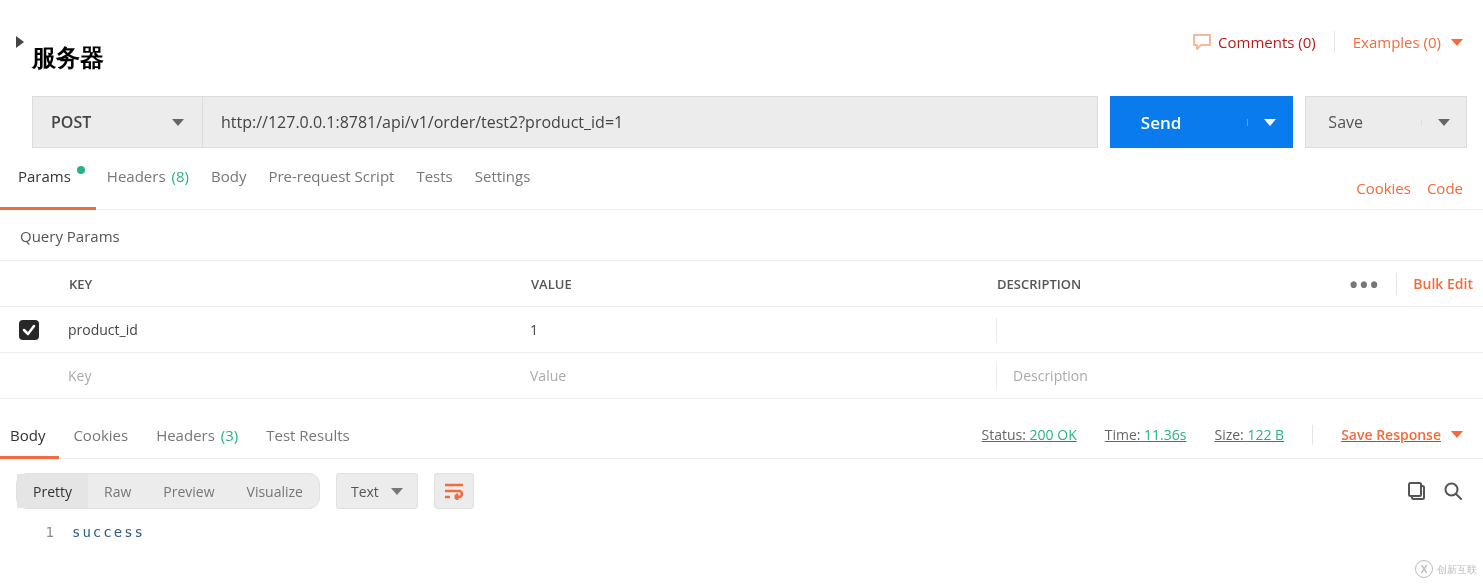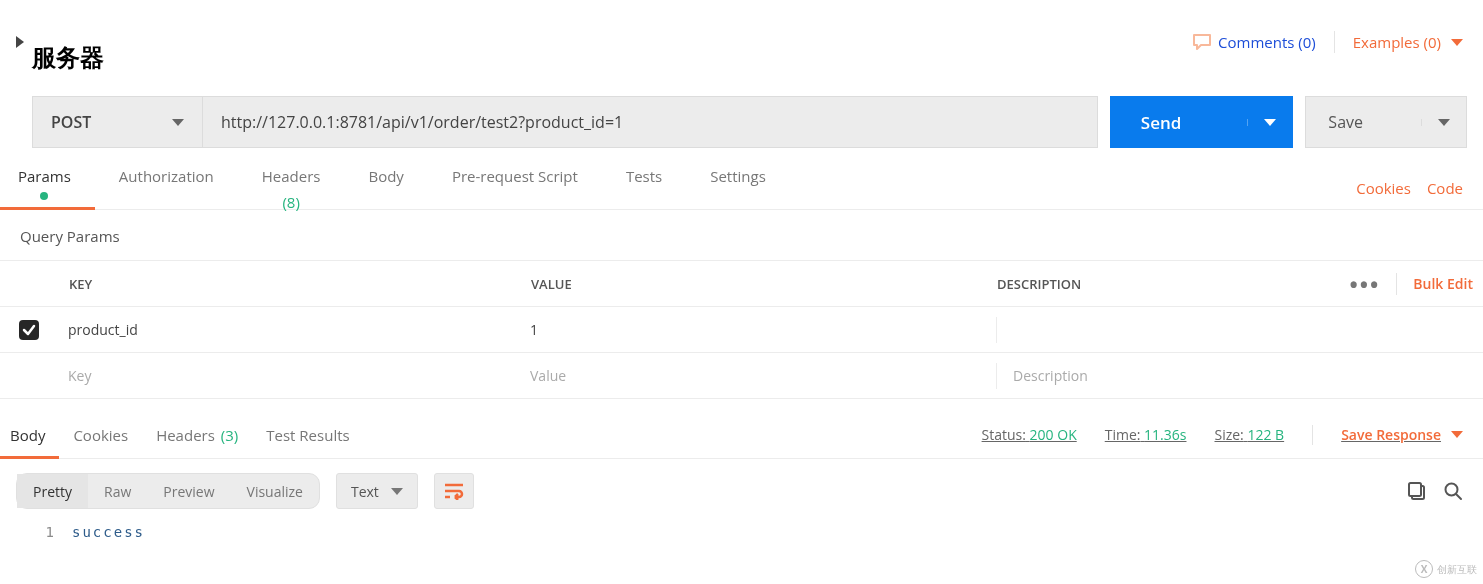--- a/index.html
+++ b/index.html
@@ -23,21 +23,21 @@
     gap: 8px;
   }
   .tri-right {
     width: 0; height: 0;
     border-top: 6px solid transparent;
     border-bottom: 6px solid transparent;
     border-left: 8px solid #444;
   }
   .req-name { font-size: 24px; font-weight: 600; color: #000000; margin-top: 30px; }
   .top-right { display: flex; align-items: center; gap: 18px; }
-  .comments-item { display: flex; align-items: center; gap: 6px; color: #1d4ed8; font-size: 15px; cursor: pointer; }
+  .comments-item { display: flex; align-items: center; gap: 6px; color: #b91c1c; font-size: 15px; cursor: pointer; }
   .comments-icon svg { display:block; }
   .divider-v { width:1px; height:22px; background:#e4e4e4; }
   .examples-item { display:flex; align-items:center; gap:10px; color:#f26b3a; font-size:15px; cursor:pointer; }
   .chev-down {
     width:0;height:0;
     border-left:6px solid transparent;
     border-right:6px solid transparent;
     border-top:7px solid currentColor;
   }
   
@@ -95,24 +95,24 @@
   .req-tabs-row {
     display:flex;
     align-items:center;
     justify-content:space-between;
     border-bottom:1px solid #ececec;
     padding:0 20px 0 0;
     height:44px;
   }
   .req-tabs { display:flex; height:100%; }
   .req-tab {
-    display:flex; align-items:center; gap:6px;
-    padding:0 24px; height:100%;
+    display:flex; gap:6px;
+    padding:0 11px; height:100%;
     color:#777; font-size:15px;
-    cursor:pointer; position:relative;flex-direction:column;
+    cursor:pointer; position:relative;
   }
   .req-tab:first-child { padding-left:18px; }
   .req-tab.active { color:#333; }
   .req-tab.active::after{
     content:""; position:absolute; left:0; right:0; bottom:-1px;
     height:3px; background:#f26b3a;
   }
   .dot-green { width:8px;height:8px;border-radius:50%;background:#26b47f; }
   .badge-count { color:#26b47f; }
   .req-links { display:flex; gap:16px; }
@@ -254,23 +254,20 @@
   </div>
 </div>
 
 <div class="req-tabs-row">
   <div class="req-tabs">
     <div class="req-tab active">
       <span>Params</span>
       <span class="dot-green"></span>
     </div>
     <div class="req-tab">
-        <span>Authorization</span>
-      </div>
-    <div class="req-tab">
       <span>Headers</span>
       <span class="badge-count">(8)</span>
     </div>
     <div class="req-tab">
         <span>Body</span>
       </div>
     <div class="req-tab">
         <span>Pre-request Script</span>
       </div>
     <div class="req-tab">

